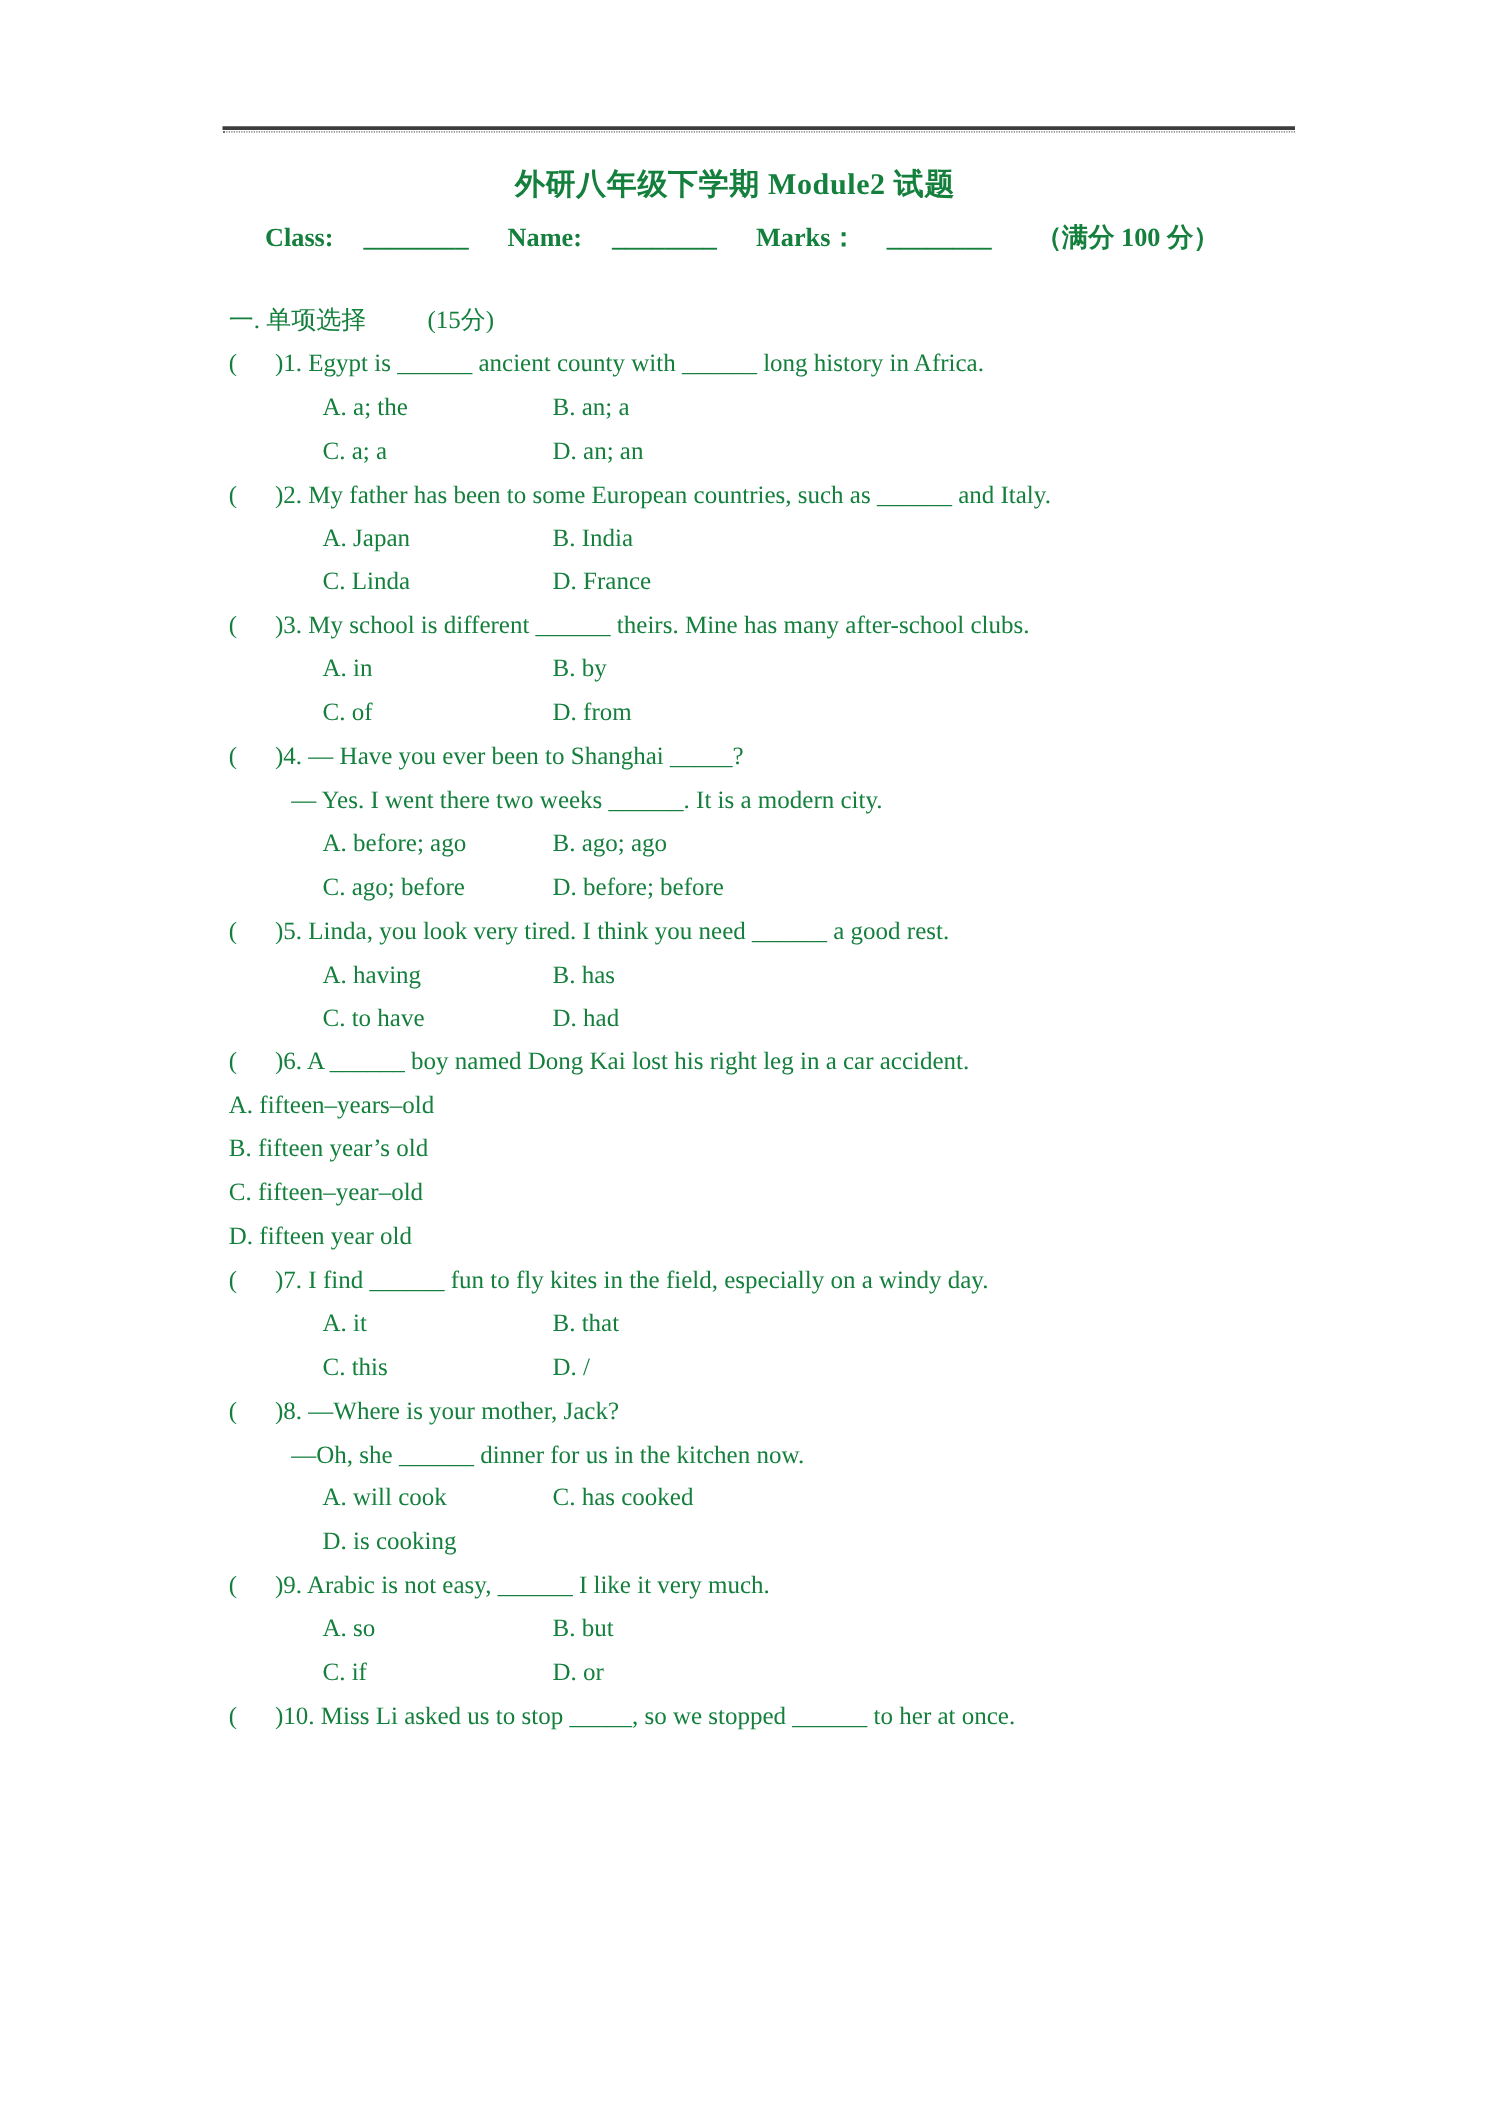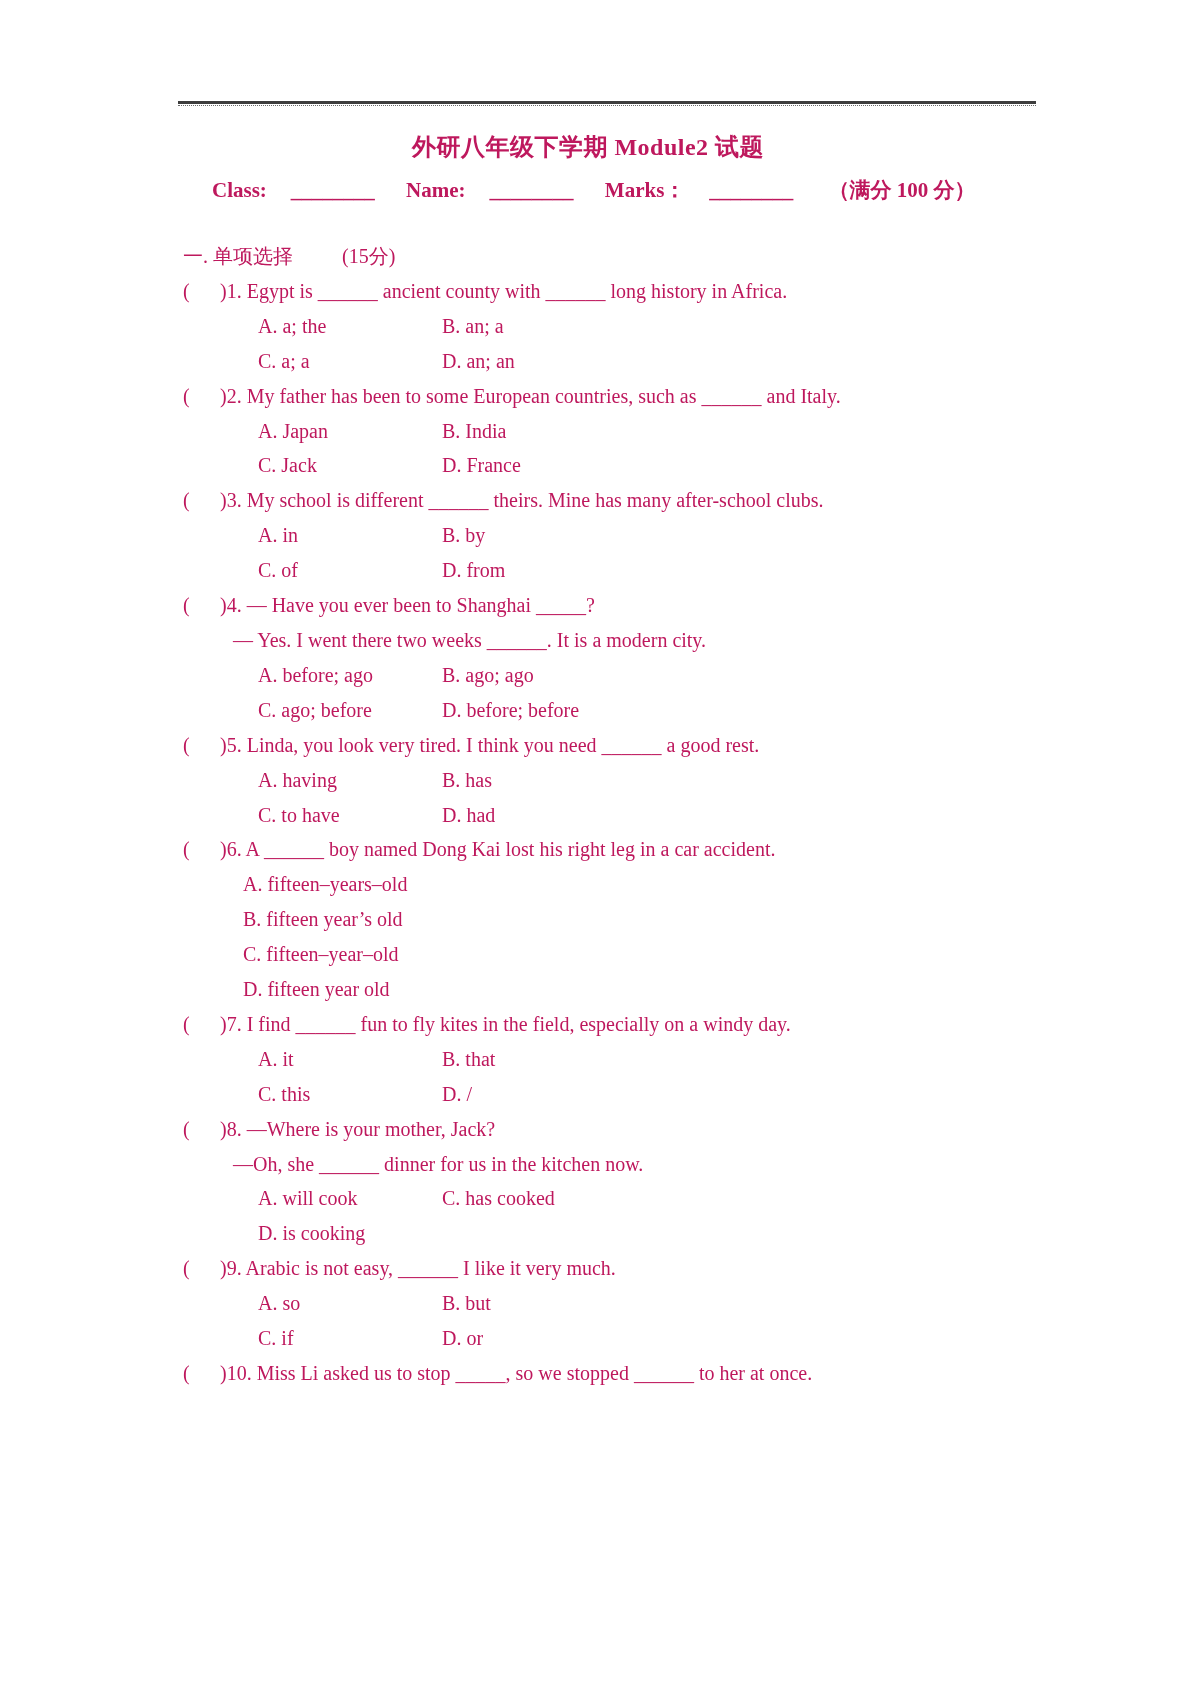--- a/index.html
+++ b/index.html
@@ -2,21 +2,21 @@
 <html><head>
 <meta charset="utf-8">
 <style>
   html,body{margin:0;padding:0;background:#ffffff;}
   .page{
     position:relative;
     width:1200px;
     height:1698px;
     background:#ffffff;
     font-family:"Liberation Serif","DejaVu Serif",serif;
-    color:#be185d;
+    color:#15803d;
     overflow:hidden;
   }
   .top-rule{
     position:absolute;
     left:178px;
     top:101px;
     width:858px;
     height:1px;
     border-top:3px solid #3d3d3d;
     border-bottom:1px dotted #6a6a6a;
@@ -52,21 +52,21 @@
     line-height:34.9px;
   }
   .section-heading{white-space:nowrap;}
   .section-points{margin-left:49px;}
   .instruction{padding-left:37px;white-space:nowrap;}
   .q-line{display:flex;}
   .paren{width:37px;flex:none;}
   .stem{white-space:nowrap;}
   .cont{padding-left:50px;white-space:nowrap;}
   .opts.two-col{margin-left:75px;display:grid;grid-template-columns:184px auto;}
-  .opts.one-col{margin-left:60px;}
+  .opts.one-col{}
   .opt{white-space:nowrap;}
 </style>
 </head>
 <body>
 
 <div class="page">
 
   <div class="top-rule"></div>
 
   <h1 class="title">外研八年级下学期 Module2 试题</h1>
@@ -96,21 +96,21 @@
           </div>
         </div>
         <div class="question">
           <div class="q-line">
             <span class="paren">(</span>
             <span class="stem">)2. My father has been to some European countries, such as ______ and Italy.</span>
           </div>
           <div class="opts two-col">
             <div class="opt">A. Japan</div>
             <div class="opt">B. India</div>
-            <div class="opt">C. Jack</div>
+            <div class="opt">C. Linda</div>
             <div class="opt">D. France</div>
           </div>
         </div>
         <div class="question">
           <div class="q-line">
             <span class="paren">(</span>
             <span class="stem">)3. My school is different ______ theirs. Mine has many after-school clubs.</span>
           </div>
           <div class="opts two-col">
             <div class="opt">A. in</div>

